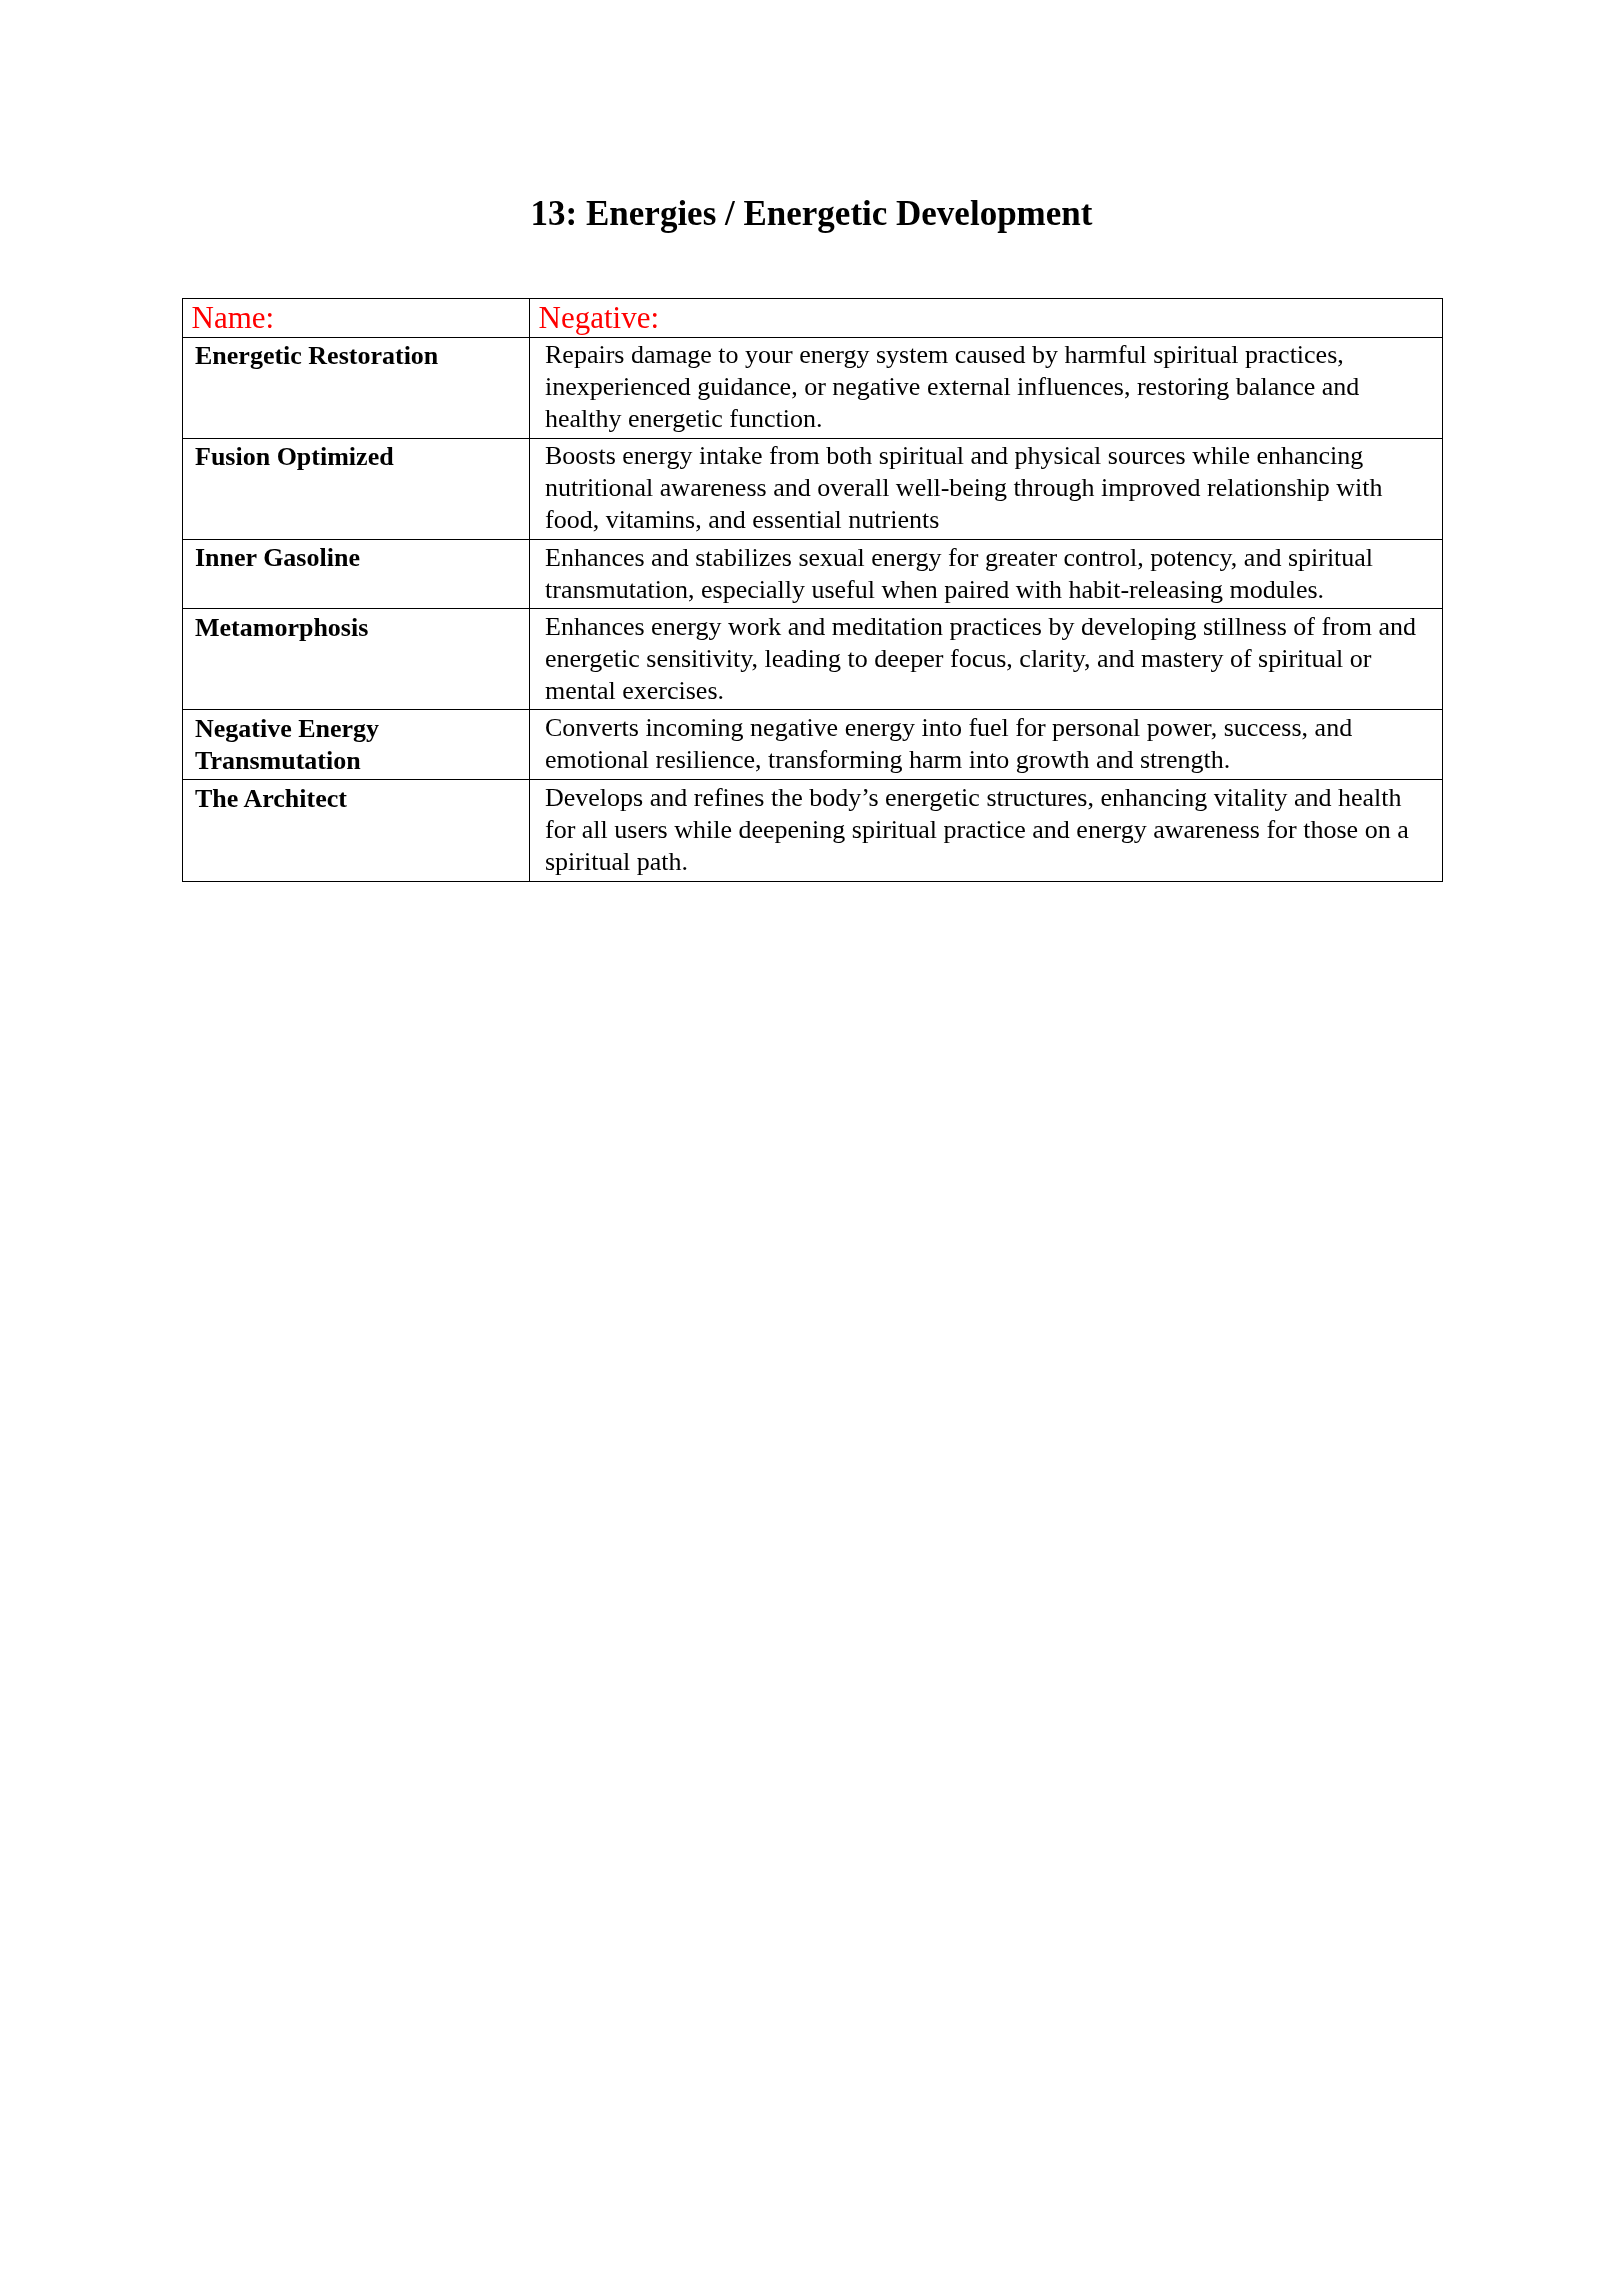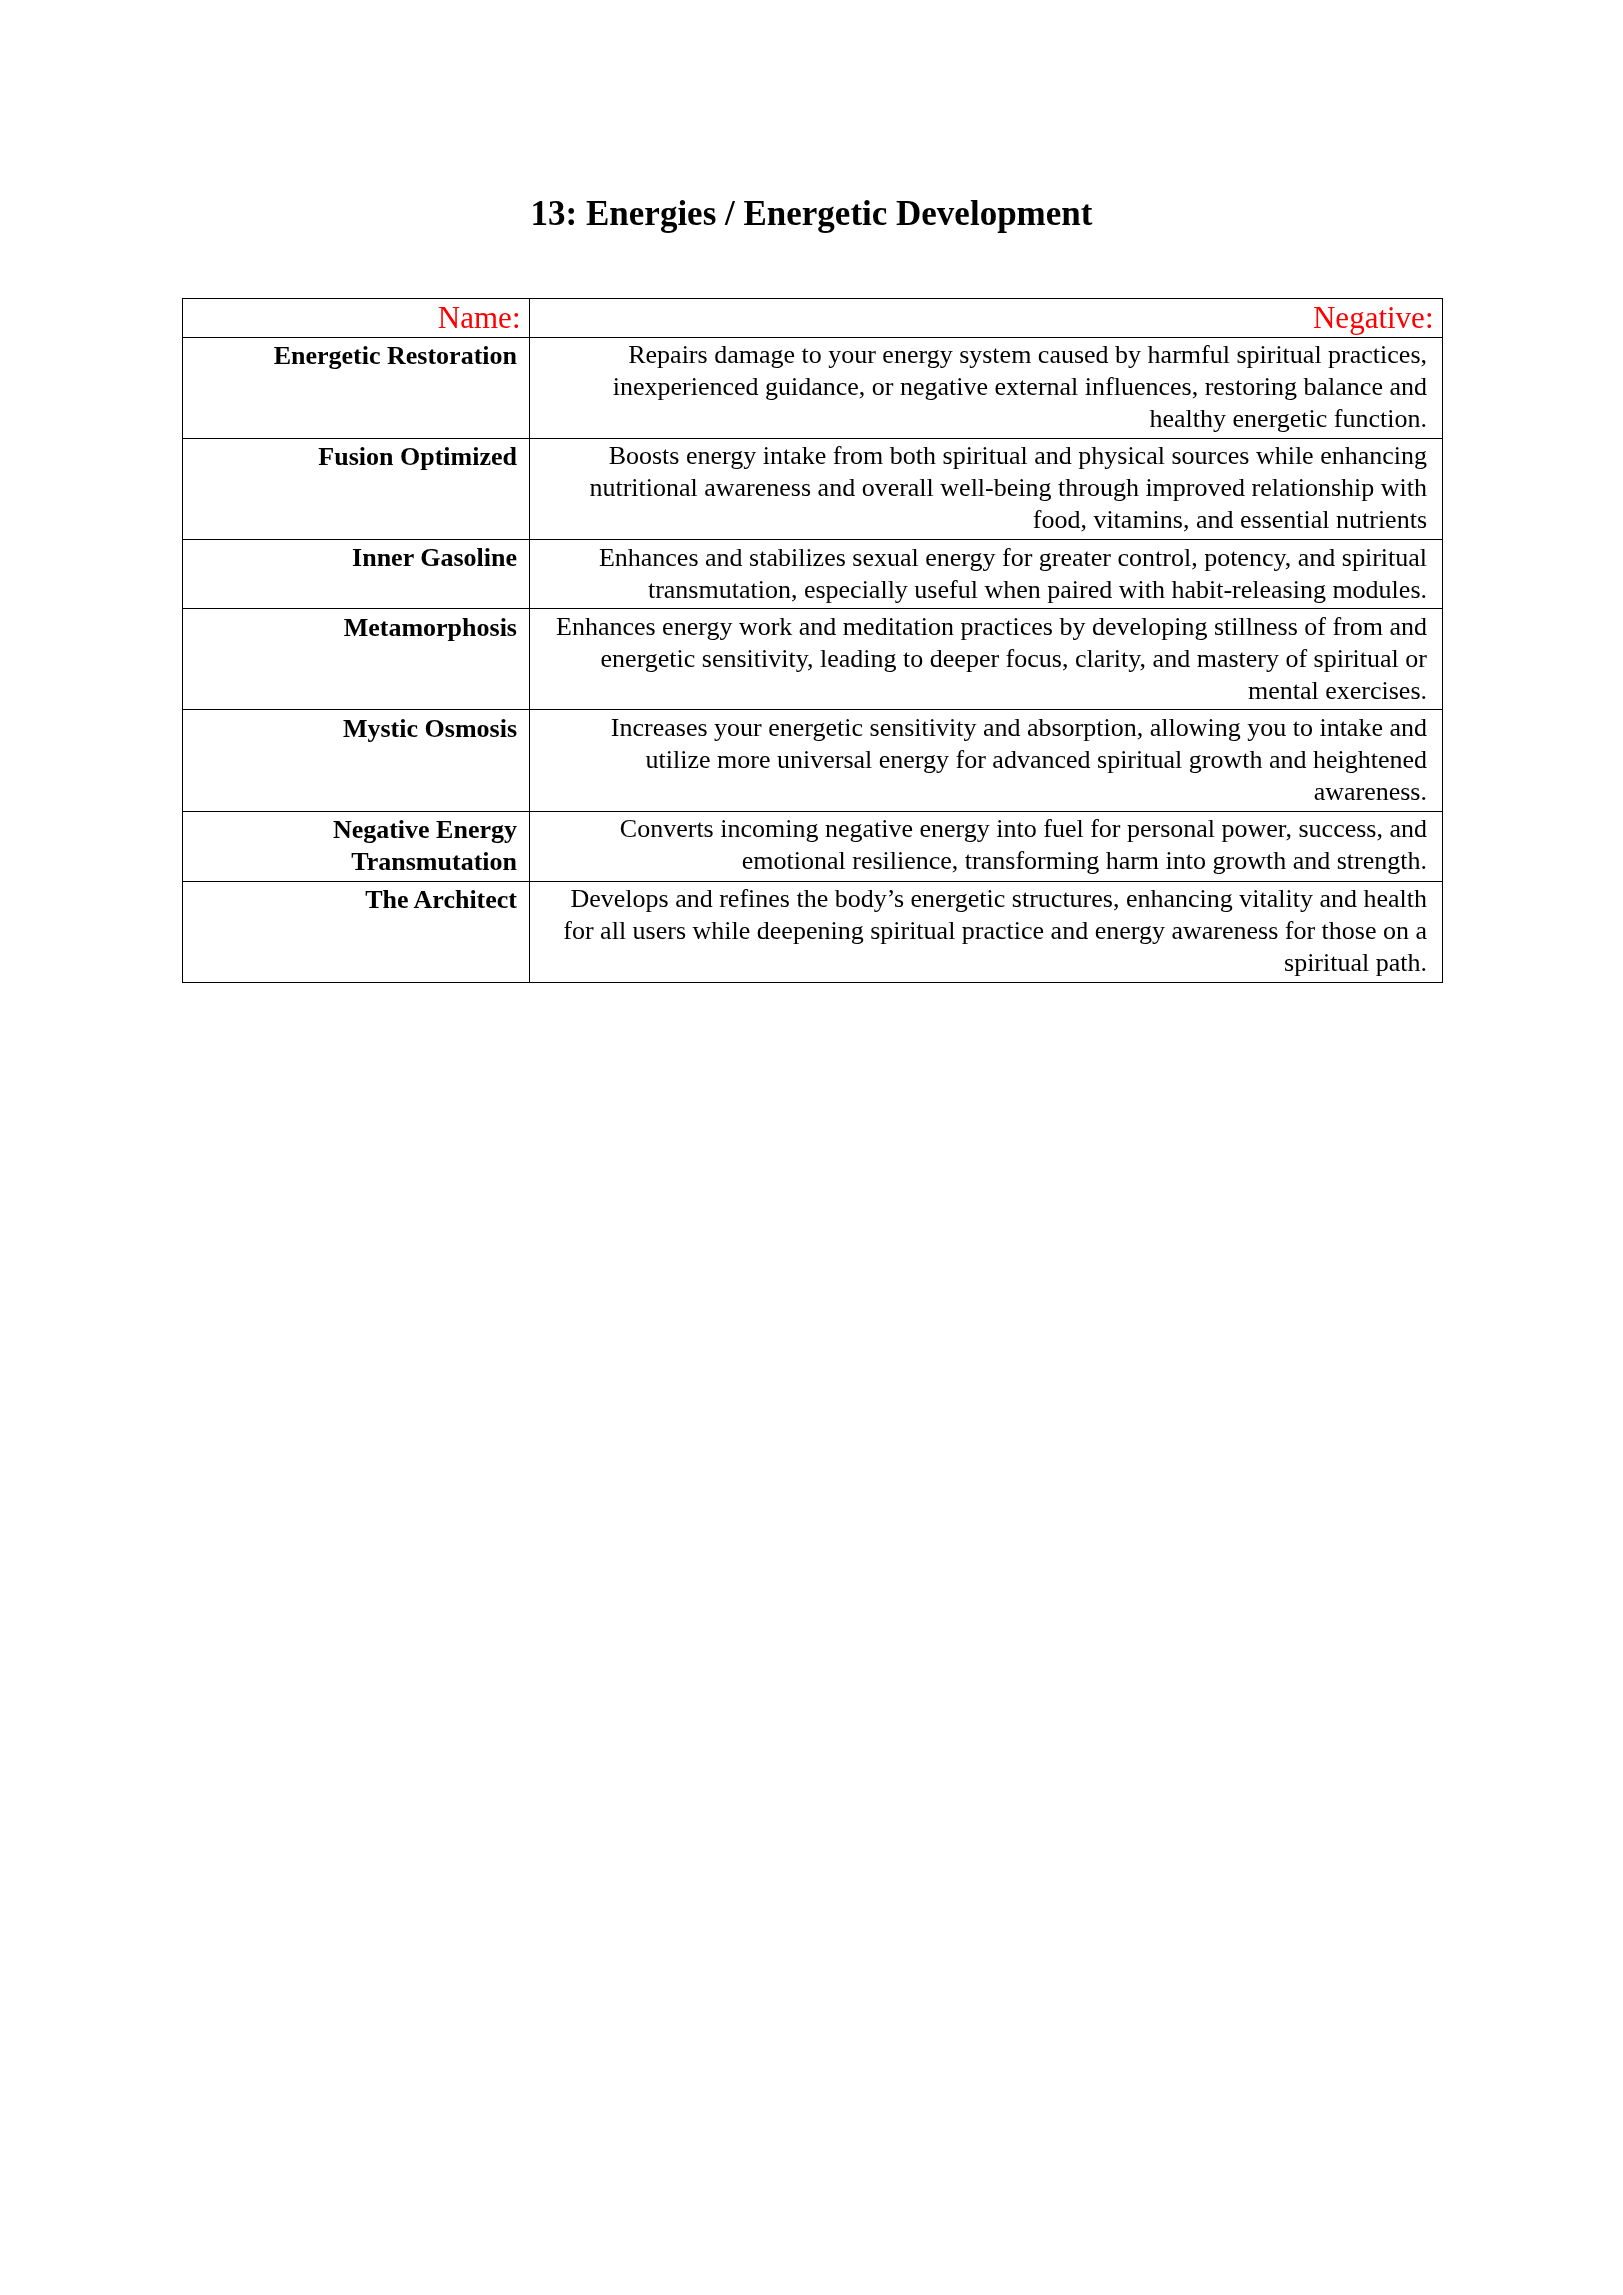--- a/index.html
+++ b/index.html
@@ -34,21 +34,21 @@
     width: 1260px;
     border-collapse: collapse;
     table-layout: fixed;
   }
   table.modules-table col.col-name   { width: 347px; }
   table.modules-table col.col-purpose{ width: 913px; }
   table.modules-table th,
   table.modules-table td {
     border: 1.7px solid #000000;
     vertical-align: top;
-    text-align: right;
+    text-align: left;
     overflow: hidden;
   }
   table.modules-table th {
     color: var(--header-color, #ff0000);
     font-weight: normal;
     font-size: 31px;
     line-height: 36px;
     padding: 0.8px 8.5px 0.8px 8.5px;
   }
   td.name-cell {
@@ -91,24 +91,20 @@
         </tr>
         <tr>
           <td class="name-cell">Inner Gasoline</td>
           <td class="purpose-cell">Enhances and stabilizes sexual energy for greater control, potency, and spiritual transmutation, especially useful when paired with habit-releasing modules.</td>
         </tr>
         <tr>
           <td class="name-cell">Metamorphosis</td>
           <td class="purpose-cell">Enhances energy work and meditation practices by developing stillness of from and energetic sensitivity, leading to deeper focus, clarity, and mastery of spiritual or mental exercises.</td>
         </tr>
         <tr>
-          <td class="name-cell">Mystic Osmosis</td>
-          <td class="purpose-cell">Increases your energetic sensitivity and absorption, allowing you to intake and utilize more universal energy for advanced spiritual growth and heightened awareness.</td>
-        </tr>
-        <tr>
           <td class="name-cell">Negative Energy Transmutation</td>
           <td class="purpose-cell">Converts incoming negative energy into fuel for personal power, success, and emotional resilience, transforming harm into growth and strength.</td>
         </tr>
         <tr>
           <td class="name-cell">The Architect</td>
           <td class="purpose-cell">Develops and refines the body’s energetic structures, enhancing vitality and health for all users while deepening spiritual practice and energy awareness for those on a spiritual path.</td>
         </tr>
       </tbody>
   </table>
 </div>

